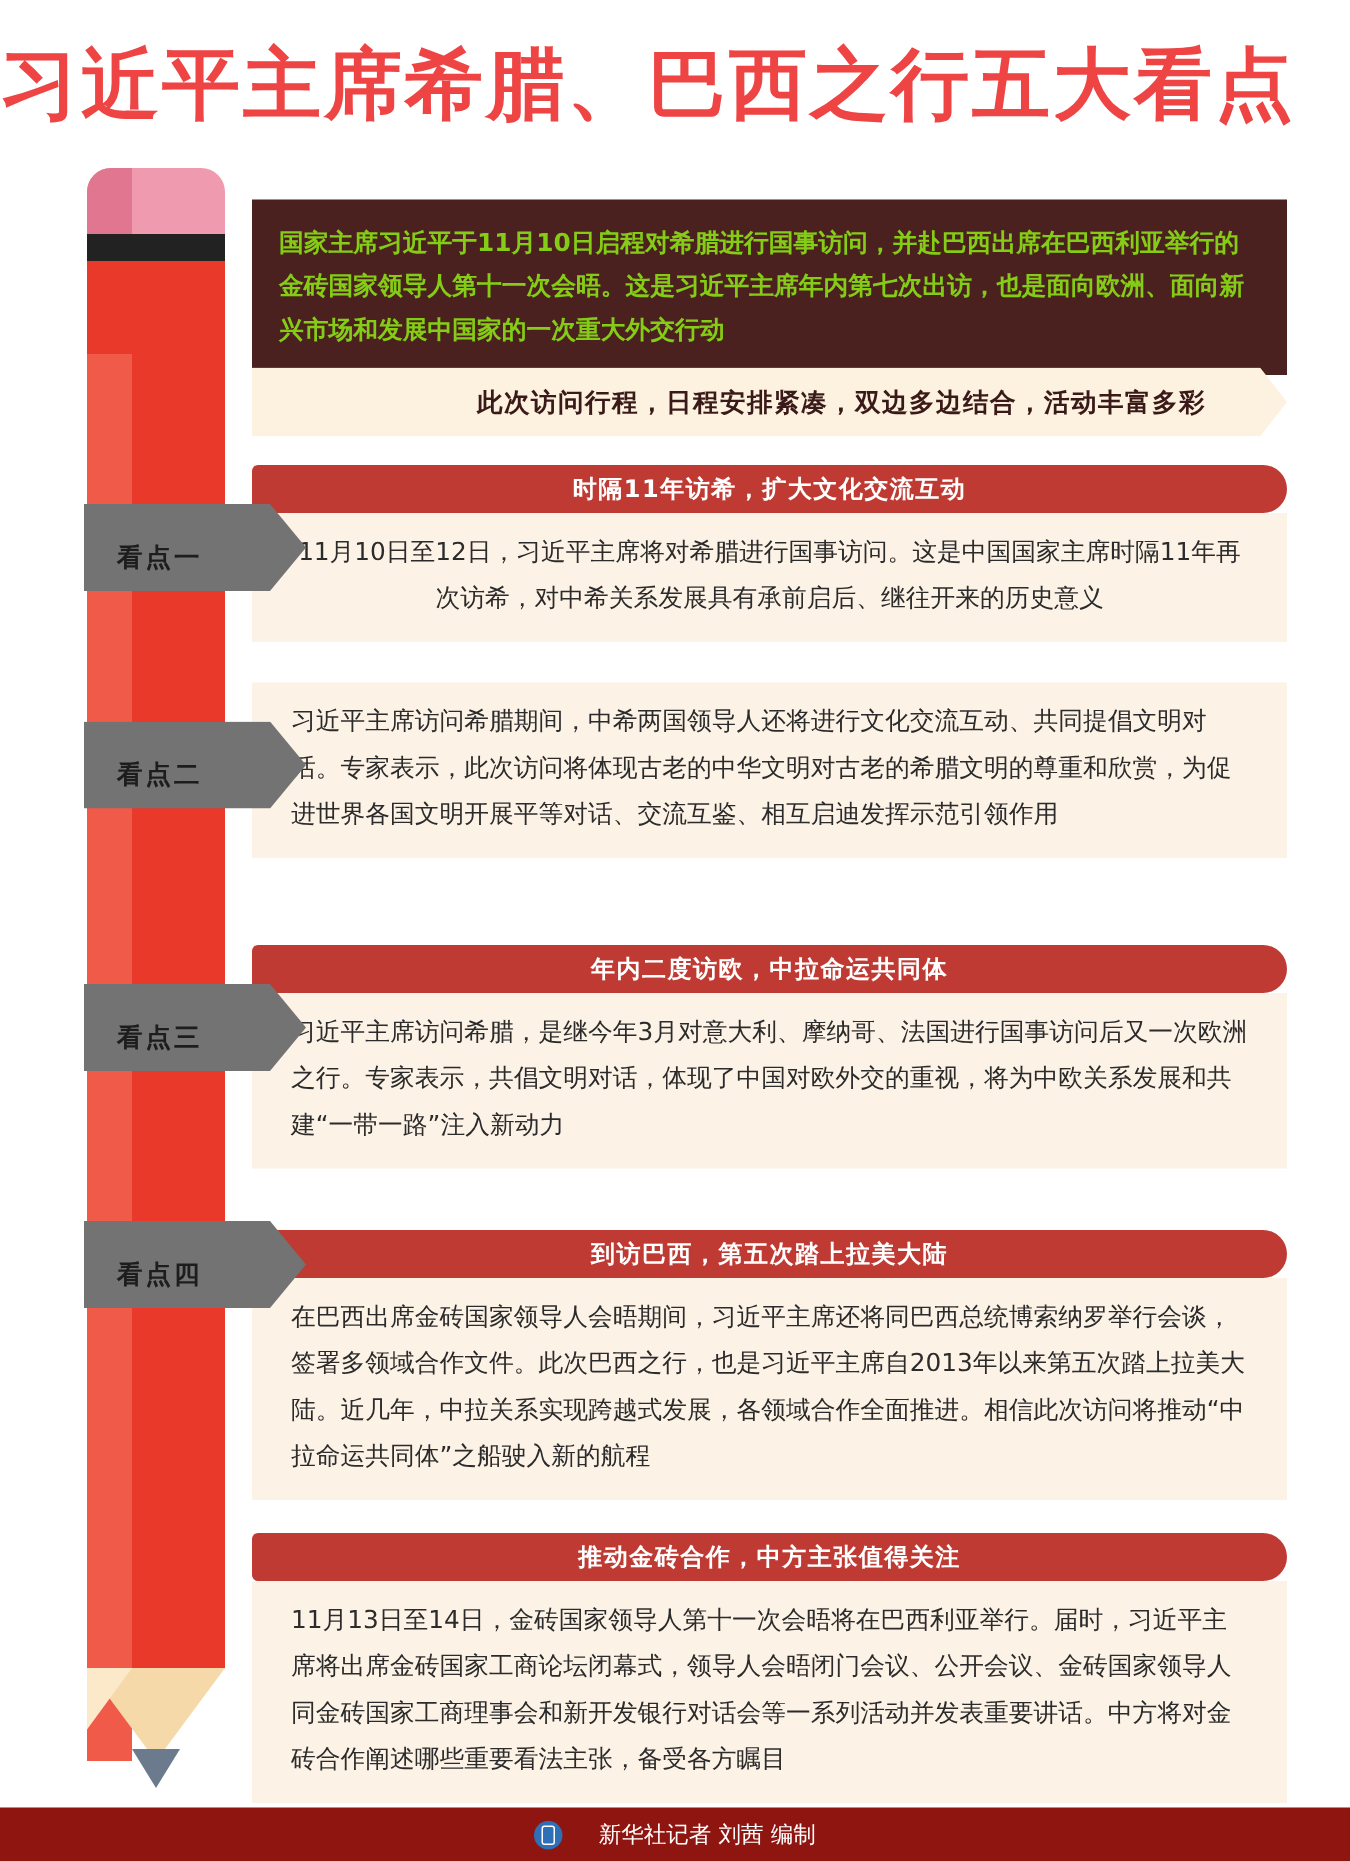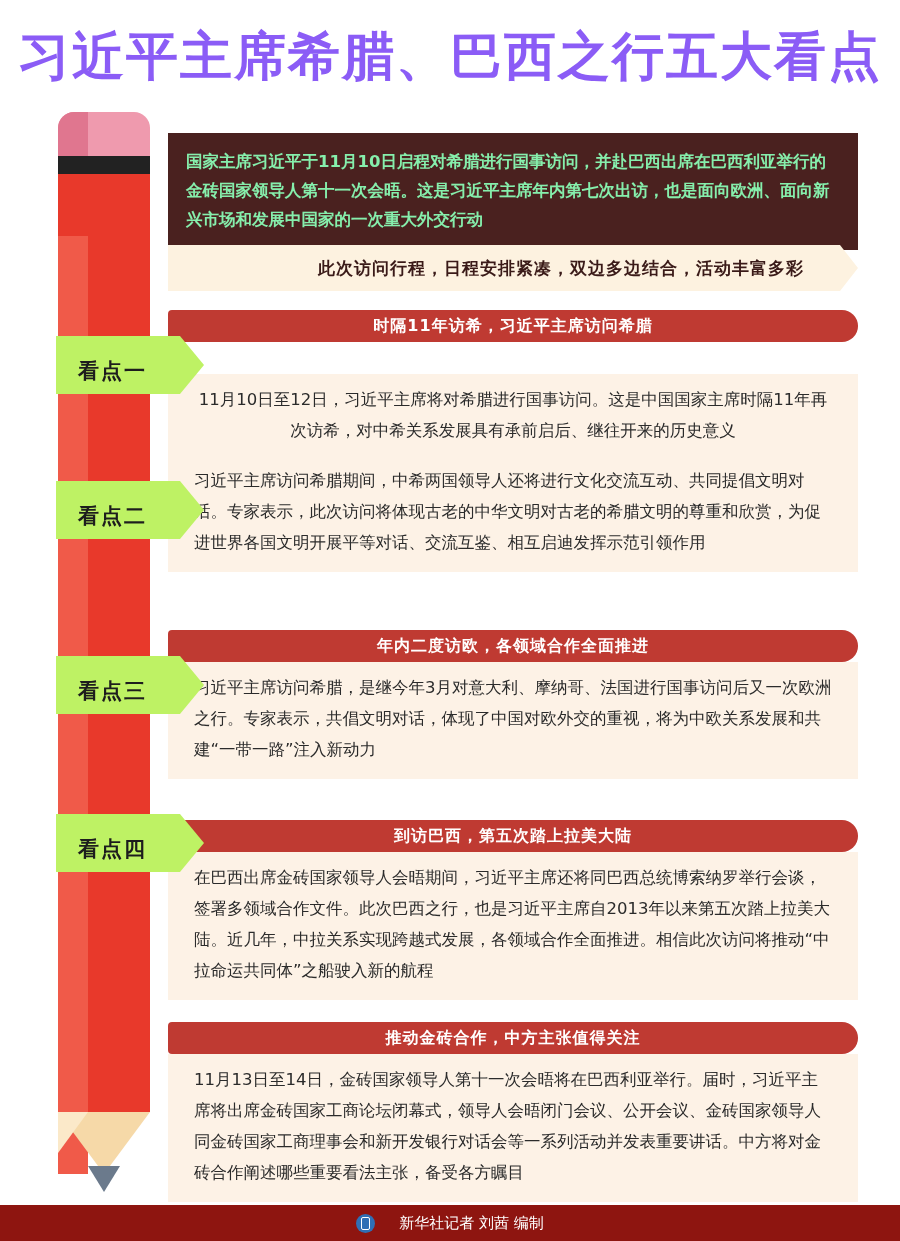--- a/index.html
+++ b/index.html
@@ -19,25 +19,25 @@
     height: 1241px;
     background: #ffffff;
   }
 
   
   .title {
     position: absolute;
     top: 22px;
     left: 0;
     width: 900px;
-    text-align: center;
+    text-align: left;
     font-size: 52px;
     font-weight: bold;
     letter-spacing: 2px;
-    color: #8b5cf6;
+    color: #ef4444;
     font-family: "DejaVu Sans", "Liberation Sans", sans-serif;
     white-space: nowrap;
   }
 
   
   .pencil {
     position: absolute;
     left: 58px;
     top: 112px;
     width: 92px;
@@ -124,21 +124,21 @@
     border-top: 26px solid #6b7a8c;
   }
 
   
   .intro {
     position: absolute;
     left: 168px;
     top: 133px;
     width: 690px;
     background: #4a211f;
-    color: #86efac;
+    color: #84cc16;
     padding: 14px 18px 16px 18px;
     box-sizing: border-box;
     font-size: 16.5px;
     line-height: 29px;
     font-weight: bold;
     font-family: "DejaVu Sans", "Liberation Sans", sans-serif;
   }
 
   
   .subbanner {
@@ -184,37 +184,37 @@
   .sec-body {
     width: 690px;
     background: #fdf2e6;
     box-sizing: border-box;
     padding: 10px 26px 14px 26px;
     color: #2b2b2b;
     font-size: 16.5px;
     line-height: 31px;
     font-family: "DejaVu Sans", "Liberation Sans", sans-serif;
   }
-  .sec-body.center { text-align: center; margin-top: 32px; }
+  .sec-body.center { text-align: center; }
 
   
   .label {
     position: absolute;
     left: 56px;
     width: 148px;
     height: 70px;
-    background: #bef264;
+    background: #737373;
     clip-path: polygon(0 0, 124px 0, 148px 29px, 124px 58px, 0 58px);
     display: flex;
     align-items: center;
     justify-content: flex-start;
     padding-left: 22px;
     box-sizing: border-box;
     color: #1d1d1d;
-    font-size: 21px;
+    font-size: 17px;
     font-weight: bold;
     letter-spacing: 2px;
     font-family: "DejaVu Sans", "Liberation Sans", sans-serif;
   }
 
   
   .footer {
     position: absolute;
     left: 0;
     bottom: 0;
@@ -271,32 +271,32 @@
     <div class="pencil-wood"></div>
     <div class="pencil-wood-light"></div>
     <div class="pencil-tip"></div>
   </div>
 
   <div class="intro">国家主席习近平于11月10日启程对希腊进行国事访问，并赴巴西出席在巴西利亚举行的金砖国家领导人第十一次会晤。这是习近平主席年内第七次出访，也是面向欧洲、面向新兴市场和发展中国家的一次重大外交行动</div>
 
   <div class="subbanner">此次访问行程，日程安排紧凑，双边多边结合，活动丰富多彩</div>
 
   <div class="section" style="top:310px;">
-    <div class="sec-head">时隔11年访希，习近平主席访问希腊</div>
+    <div class="sec-head">时隔11年访希，扩大文化交流互动</div>
     <div class="sec-body center">11月10日至12日，习近平主席将对希腊进行国事访问。这是中国国家主席时隔11年再次访希，对中希关系发展具有承前启后、继往开来的历史意义</div>
   </div>
   <div class="label" style="top:336px;">看点一</div>
 
   <div class="section" style="top:455px;">
     <div class="sec-body">习近平主席访问希腊期间，中希两国领导人还将进行文化交流互动、共同提倡文明对话。专家表示，此次访问将体现古老的中华文明对古老的希腊文明的尊重和欣赏，为促进世界各国文明开展平等对话、交流互鉴、相互启迪发挥示范引领作用</div>
   </div>
   <div class="label" style="top:481px;">看点二</div>
 
   <div class="section" style="top:630px;">
-    <div class="sec-head">年内二度访欧，各领域合作全面推进</div>
+    <div class="sec-head">年内二度访欧，中拉命运共同体</div>
     <div class="sec-body">习近平主席访问希腊，是继今年3月对意大利、摩纳哥、法国进行国事访问后又一次欧洲之行。专家表示，共倡文明对话，体现了中国对欧外交的重视，将为中欧关系发展和共建“一带一路”注入新动力</div>
   </div>
   <div class="label" style="top:656px;">看点三</div>
 
   <div class="section" style="top:820px;">
     <div class="sec-head">到访巴西，第五次踏上拉美大陆</div>
     <div class="sec-body">在巴西出席金砖国家领导人会晤期间，习近平主席还将同巴西总统博索纳罗举行会谈，签署多领域合作文件。此次巴西之行，也是习近平主席自2013年以来第五次踏上拉美大陆。近几年，中拉关系实现跨越式发展，各领域合作全面推进。相信此次访问将推动“中拉命运共同体”之船驶入新的航程</div>
   </div>
   <div class="label" style="top:814px;">看点四</div>
 

